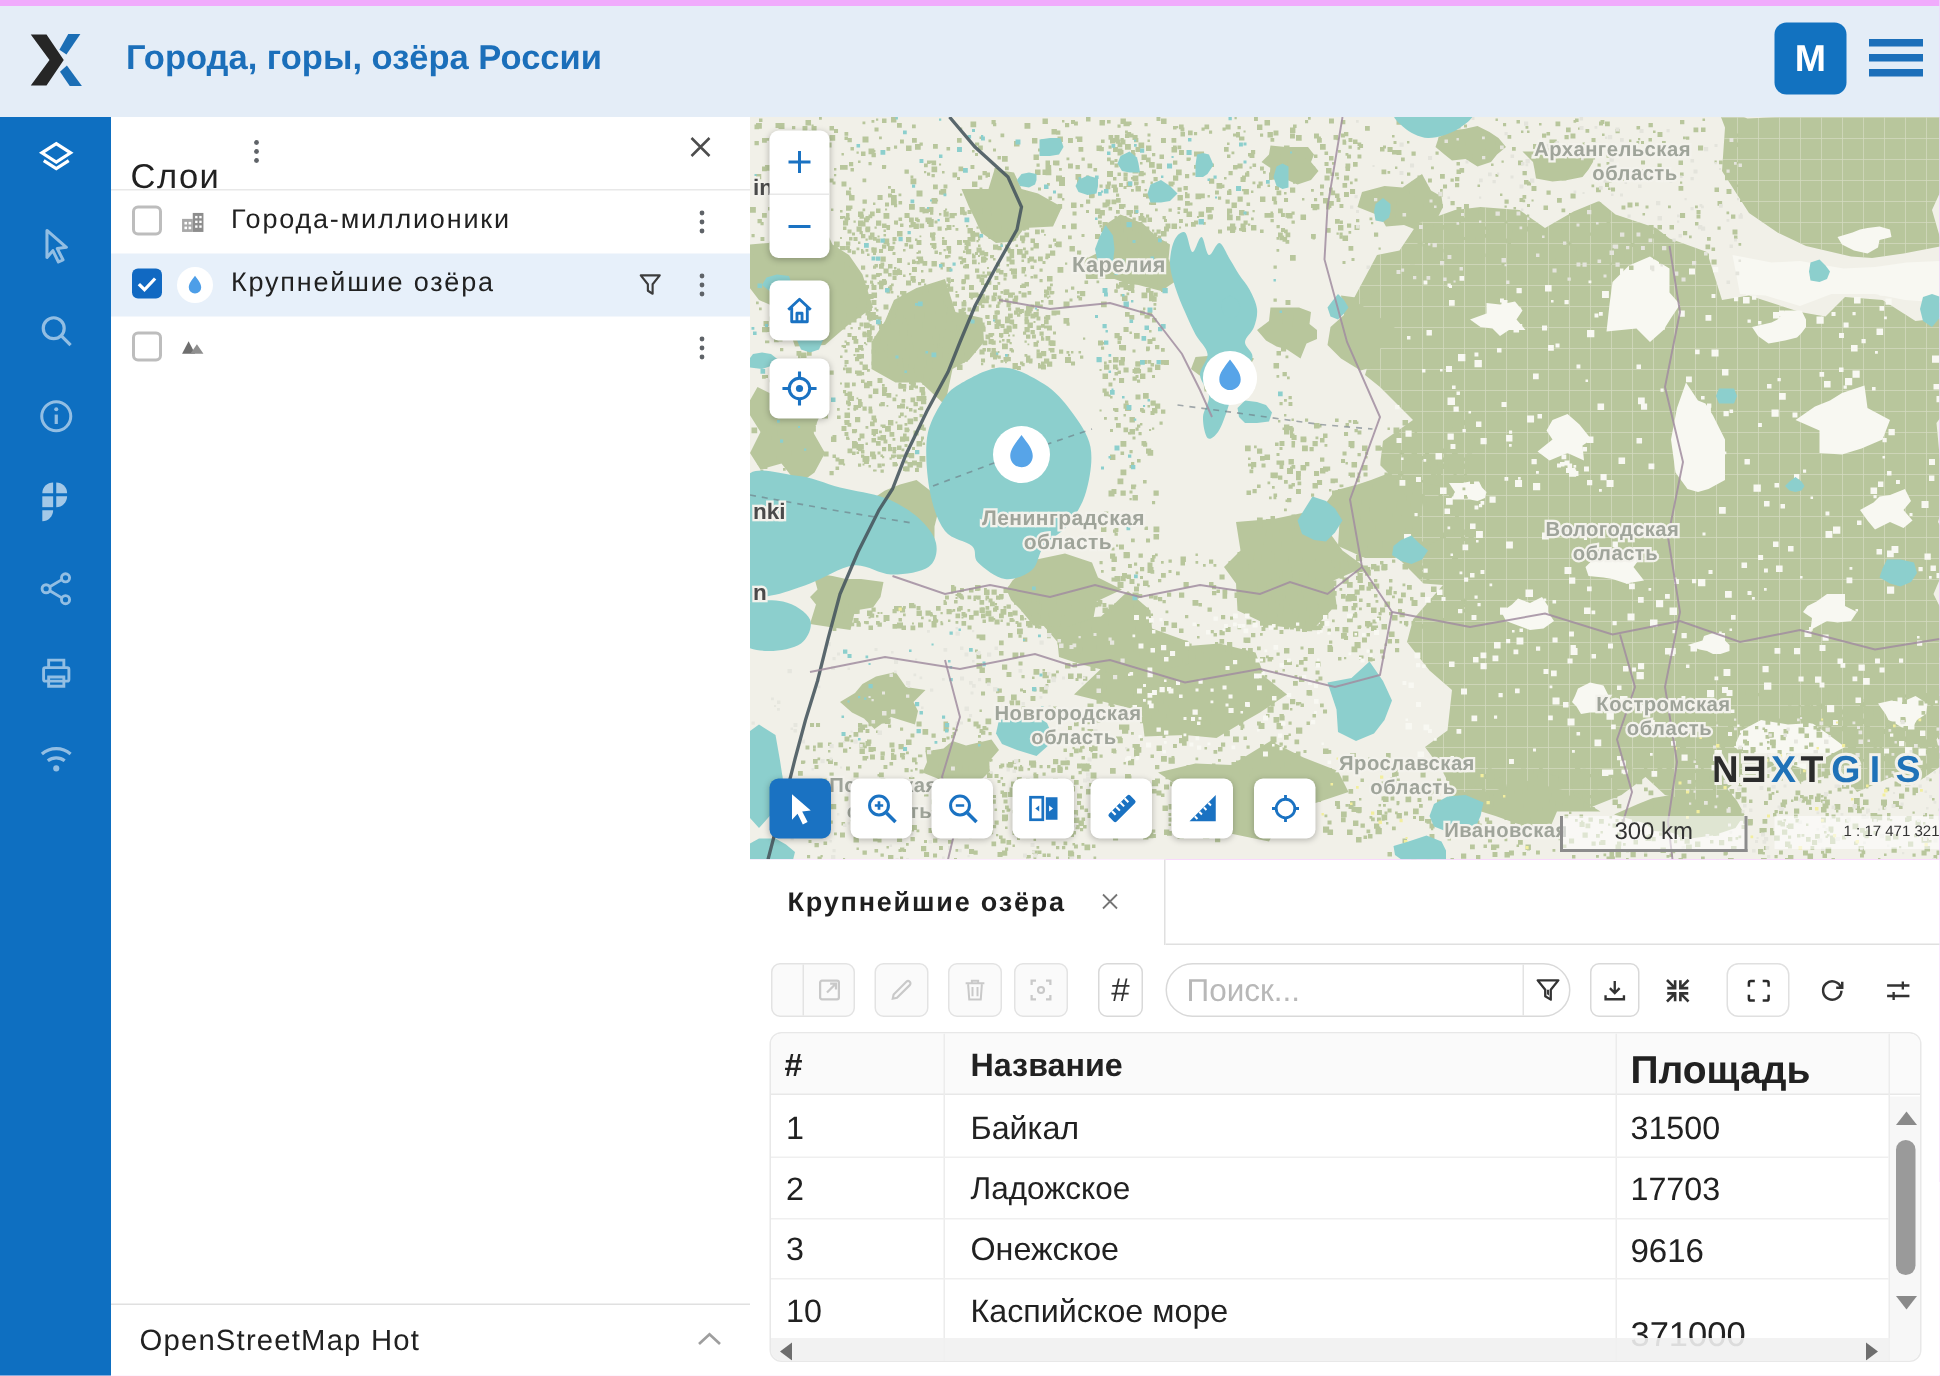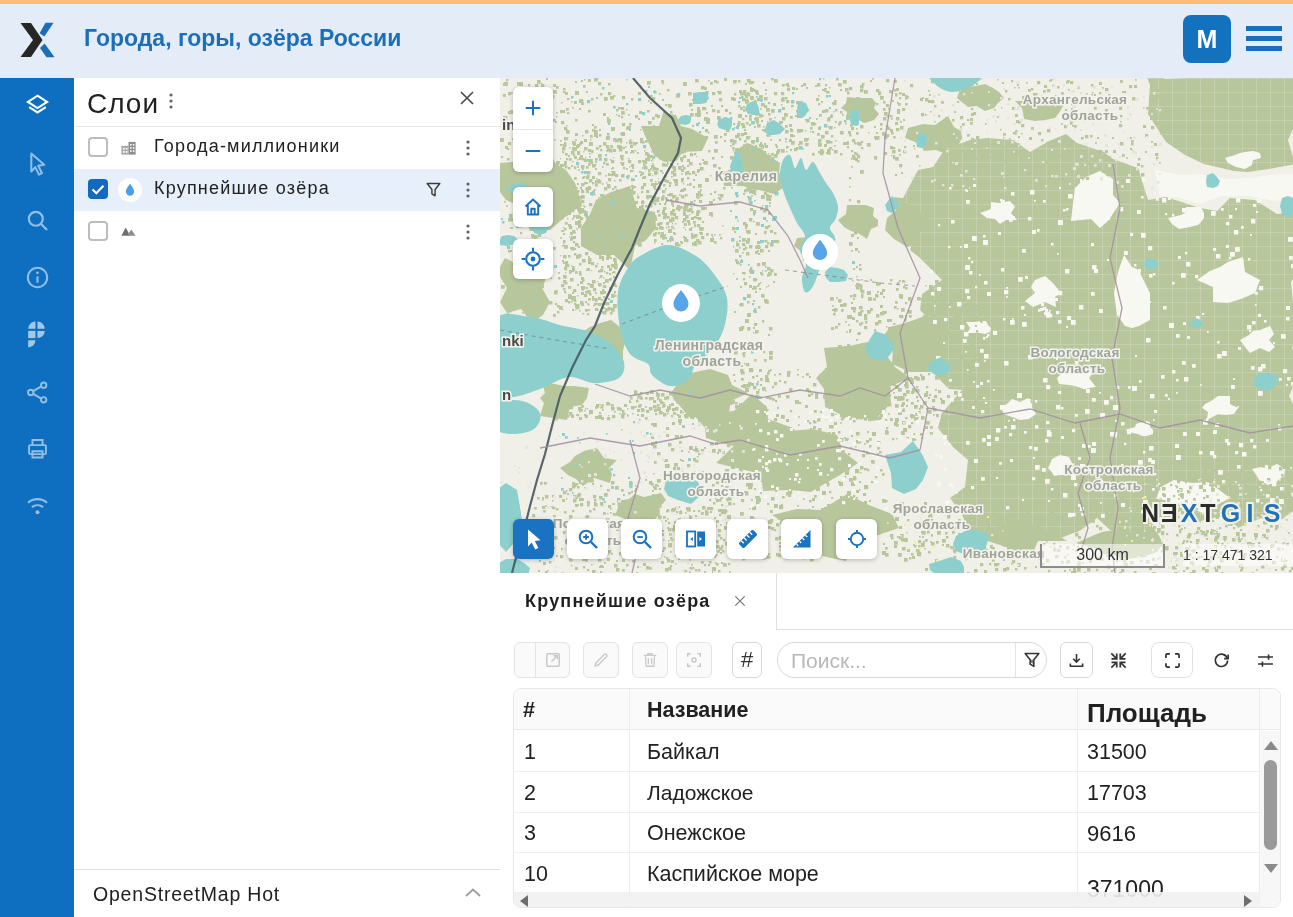--- a/index.html
+++ b/index.html
@@ -1,18 +1,18 @@
 <!DOCTYPE html>
 <html><head><meta charset="utf-8"><style>
 * { margin:0; padding:0; box-sizing:border-box; }
 html,body { width:1293px; height:917px; font-family:"Liberation Sans",sans-serif; background:#fff; overflow:hidden; }
 .abs { position:absolute; }
 </style></head>
 <body>
-<div class="abs" style="left:0;top:0;width:1293px;height:788px;background:#fdba74">
+<div class="abs" style="left:0;top:0;width:1293px;height:788px;background:#f0abfc">
 
 <div class="abs" style="left:0;top:4px;width:1293px;height:74px;background:#e4edf7">
   <svg style="position:absolute;left:20px;top:18px" width="35" height="36" viewBox="0 0 35 36">
 <path d="M0.5,1 H11 L22.5,18 11,35 H0.5 L13,18 Z" fill="#262626"></path>
 <path d="M25.5,0.7 H33.6 L24.3,14.4 19.6,11.2 Z" fill="#1b6eb5"></path>
 <path d="M24.6,21.6 L34.6,35.3 H26.5 L20,25.9 Z" fill="#1b6eb5"></path>
 </svg>
   <div class="abs" style="left:84px;top:21px;font-size:23px;font-weight:bold;color:#1b6fba">Города, горы, озёра России</div>
   <div class="abs" style="left:1183px;top:11px;width:48px;height:48px;border-radius:8px;background:#1272c0;color:#fff;font-size:25px;font-weight:bold;text-align:center;line-height:48px">M</div>
   <div class="abs" style="left:1246px;top:22px;width:36px;height:5px;background:#1b6fba"></div>
@@ -58,21 +58,21 @@
           <path d="M3,9.5 A7,7 0 0,1 10,2.5 V9.5 Z"></path>
           <path d="M12,2.5 A7,7 0 0,1 19,9.5 H12 Z"></path>
           <rect x="3" y="11.5" width="7" height="7"></rect>
           <path d="M12,11.5 H19 A7,7 0 0,1 12,18.5 Z"></path>
           <path d="M3,20.5 H10 A7,7 0 0,1 3,27.5 Z"></path>
         </g>
       </svg>
 </div>
 
 <div class="abs" style="left:74px;top:78px;width:426px;height:839px;background:#fff">
-  <div class="abs" style="left:13px;top:10px;font-size:28px;letter-spacing:1px;color:#212121">Слои</div>
+  <div class="abs" style="left:13px;top:26px;font-size:23px;letter-spacing:1px;color:#212121">Слои</div>
   <svg style="position:absolute;left:89px;top:14px" width="16" height="18" viewBox="0 0 16 18">
 <circle cx="8" cy="3" r="1.6" fill="#5f6368"></circle>
         <circle cx="8" cy="9" r="1.6" fill="#5f6368"></circle>
         <circle cx="8" cy="15" r="1.6" fill="#5f6368"></circle>
       </svg>
   <svg class="abs" style="left:381px;top:8px" width="24" height="24" viewBox="0 0 24 24">
         <path d="M6,6 L18,18 M18,6 L6,18" stroke="#4d4d4d" stroke-width="1.7"></path>
       </svg>
   <div class="abs" style="left:0;top:48px;width:426px;height:1px;background:#e8e8e8"></div>
 
@@ -369,21 +369,21 @@
           <text x="0" y="0" transform="translate(26.5,21.5) scale(-1,1)" text-anchor="middle" fill="#2b2b2b" stroke="#f2f1ea" stroke-width="4" paint-order="stroke">E</text>
           <text x="0" y="0" transform="translate(46,21.5)" text-anchor="middle" fill="#1f72b8" stroke="#f2f1ea" stroke-width="4" paint-order="stroke">X</text>
           <text x="0" y="0" transform="translate(65,21.5)" text-anchor="middle" fill="#2b2b2b" stroke="#f2f1ea" stroke-width="4" paint-order="stroke">T</text>
           <text x="0" y="0" transform="translate(87.5,21.5)" text-anchor="middle" fill="#1f72b8" stroke="#f2f1ea" stroke-width="4" paint-order="stroke">G</text>
           <text x="0" y="0" transform="translate(107,21.5)" text-anchor="middle" fill="#1f72b8" stroke="#f2f1ea" stroke-width="4" paint-order="stroke">I</text>
           <text x="0" y="0" transform="translate(129,21.5)" text-anchor="middle" fill="#1f72b8" stroke="#f2f1ea" stroke-width="4" paint-order="stroke">S</text>
         </g>
       </svg>
 
   <div class="abs" style="left:540px;top:466px;width:125px;height:24px;background:rgba(255,255,255,0.55);border:2px solid #8c8c8c;border-top:none;font-size:16px;color:#333;text-align:center;line-height:21px">300 km</div>
-  <div class="abs" style="left:683px;top:466px;width:110px;height:22px;background:rgba(255,255,255,0.55);font-size:14px;color:#333;text-align:left;line-height:22px;white-space:nowrap">1 : 17 471 321</div>
+  <div class="abs" style="left:683px;top:466px;width:110px;height:22px;background:rgba(255,255,255,0.55);font-size:10px;color:#333;text-align:right;line-height:22px;white-space:nowrap">1 : 17 471 321</div>
 </div>
 
 <div class="abs" style="left:500px;top:573px;width:793px;height:344px;background:#fff">
 
   <div class="abs" style="left:277px;top:0;width:516px;height:57px;border-bottom:1px solid #e0e0e0"></div>
   <div class="abs" style="left:0;top:0;width:277px;height:57px;background:#fff;border-right:1px solid #e0e0e0"></div>
   <div class="abs" style="left:25px;top:18px;font-size:18px;font-weight:600;letter-spacing:1.2px;color:#1f1f1f">Крупнейшие озёра</div>
   <svg class="abs" style="left:232px;top:20px" width="16" height="16" viewBox="0 0 24 24">
         <path d="M5,5 L19,19 M19,5 L5,19" stroke="#757575" stroke-width="1.8"></path>
       </svg>

